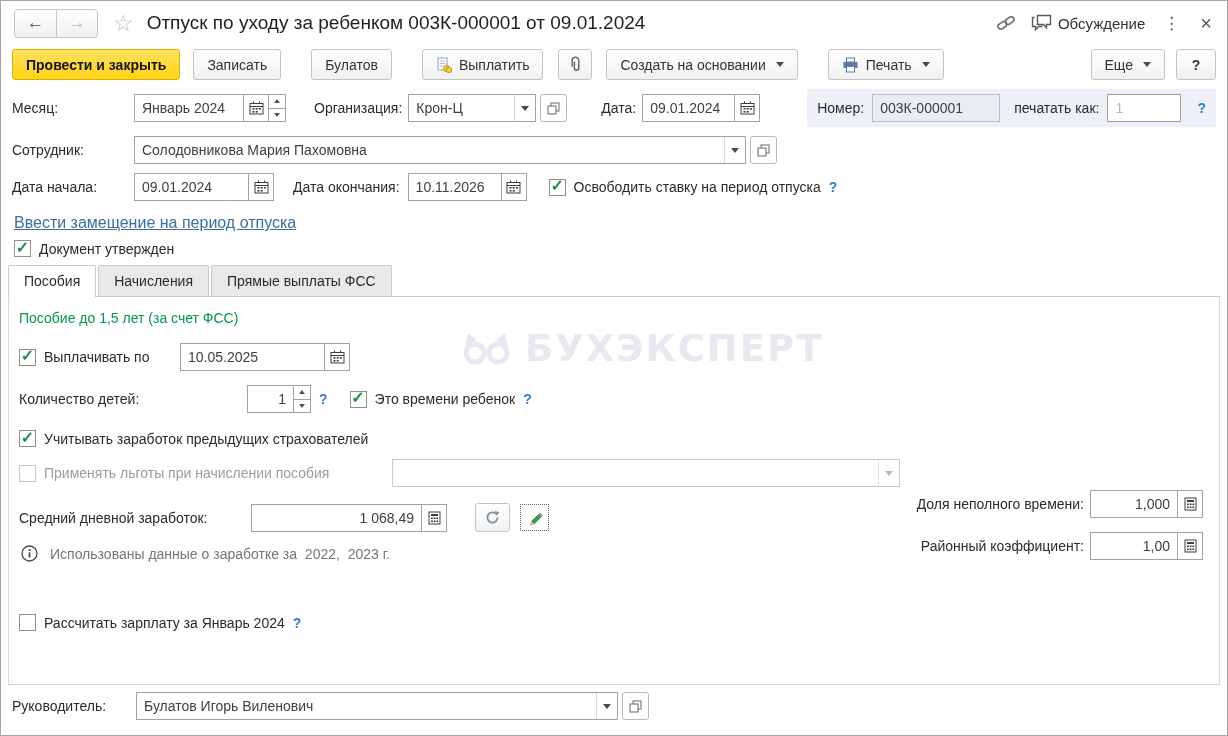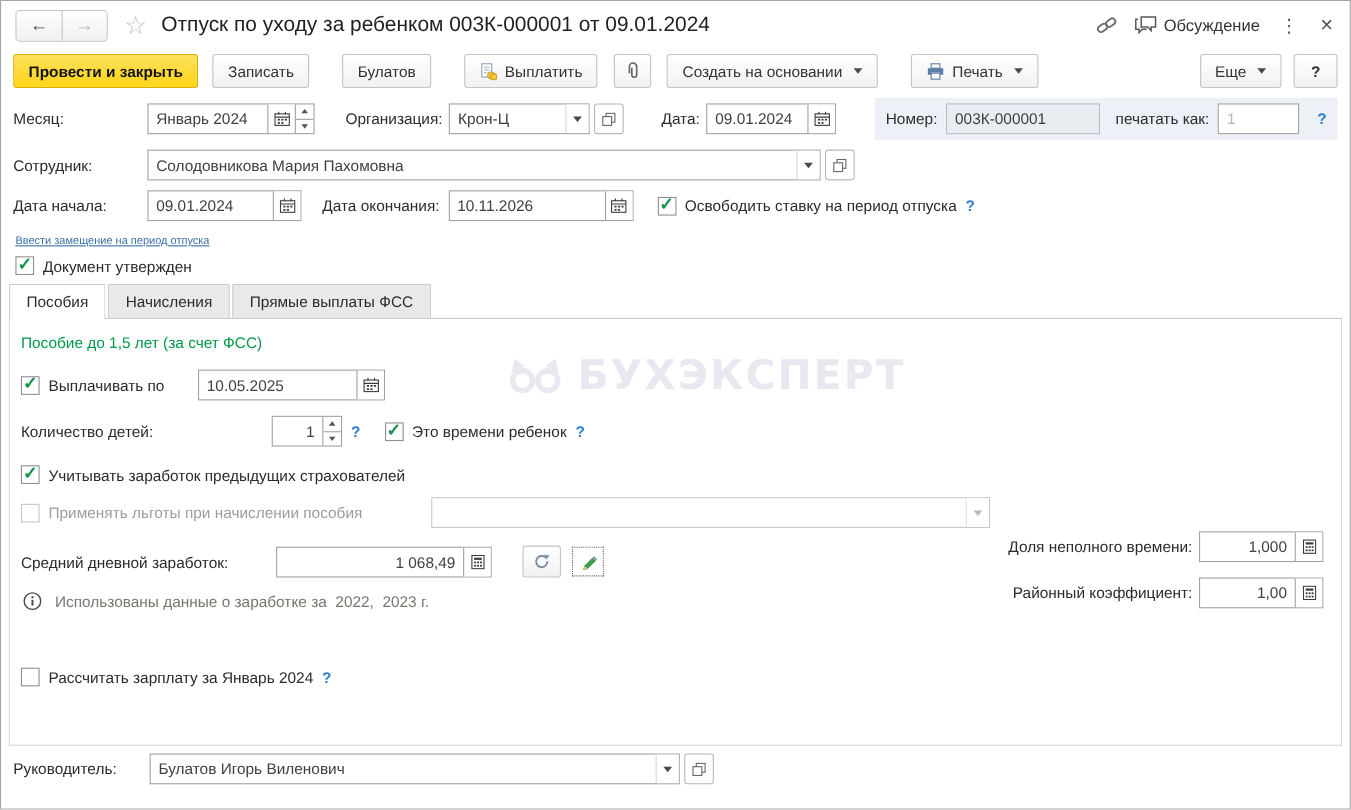--- a/index.html
+++ b/index.html
@@ -57,21 +57,21 @@
             border-bottom:4px solid #555; }
   .tri-dn { width:0; height:0; border-left:3px solid transparent; border-right:3px solid transparent;
             border-top:4px solid #555; }
   .openbtn { width:27px; height:28px; border:1px solid #b8b8b8; border-radius:3px; margin-left:4px;
              display:flex; align-items:center; justify-content:center; background:#fff; cursor:pointer; flex:none; }
   .numpanel { margin-left:auto; background:#edf1f7; display:flex; align-items:center;
               padding:5px 10px; gap:8px; }
   .field.ro { background:#e9edf2; border-color:#b9bfc8; cursor:default; }
   .placeholder { color:#b5b5b5; }
   .qm { color:#2f7ed2; font-weight:bold; font-size:14px; margin-left:8px; cursor:pointer; }
-  .link { color:#3a6ea5; text-decoration:underline; font-size:10px; cursor:pointer; display:inline-block; }
+  .link { color:#3a6ea5; text-decoration:underline; font-size:16px; cursor:pointer; display:inline-block; }
   .cb { width:17px; height:17px; border:1px solid #8f8f8f; background:#fff; flex:none;
         display:inline-flex; align-items:center; justify-content:center; cursor:pointer; }
   .cb.on::after { content:"✓"; color:#16934a; font-size:16px; font-weight:bold; margin-top:-3px; }
   .cb.dis { border-color:#c6c6c6; cursor:default; }
   .cblbl { margin-left:8px; }
   .dislbl { color:#9c9c9c; }
 
   
   .tabs { display:flex; align-items:flex-end; margin:3px 8px 0 8px; border-bottom:1px solid #c9c9c9; }
   .tab { padding:7px 15px; font-size:14px; border:1px solid #c9c9c9; border-bottom:none;
@@ -238,21 +238,21 @@
               <rect x="6.7" y="7" width="2" height="1.6"></rect>
               <rect x="9.9" y="7" width="2" height="1.6"></rect>
               <rect x="3.5" y="10" width="2" height="1.6"></rect>
               <rect x="6.7" y="10" width="2" height="1.6"></rect>
             </g>
           </svg>
       </span>
     </span>
     <span class="numpanel">
       <span class="lbl">Номер:</span>
-      <span class="field ro" style="width:140px;">
+      <span class="field ro" style="width:128px;">
         <span class="val">003К-000001</span>
       </span>
       <span class="lbl" style="margin-left:6px;">печатать как:</span>
       <span class="field" style="width:74px;">
         <span class="val placeholder">1</span>
       </span>
       <span class="qm">?</span>
     </span>
   </div>
 
@@ -290,21 +290,21 @@
               <rect x="3.5" y="7" width="2" height="1.6"></rect>
               <rect x="6.7" y="7" width="2" height="1.6"></rect>
               <rect x="9.9" y="7" width="2" height="1.6"></rect>
               <rect x="3.5" y="10" width="2" height="1.6"></rect>
               <rect x="6.7" y="10" width="2" height="1.6"></rect>
             </g>
           </svg>
       </span>
     </span>
     <span class="lbl" style="margin-left:19px;">Дата окончания:</span>
-    <span class="field" style="width:168px; margin-left:8px;">
+    <span class="field" style="width:119px; margin-left:8px;">
       <span class="val" style="flex:1;">10.11.2026</span>
       <span class="fbtn">
         <svg width="15" height="14" viewBox="0 0 15 14">
             <g fill="none" stroke="#3c3c3c">
               <rect x="1" y="2.5" width="13" height="10.5"></rect>
               <line x1="1" y1="5.5" x2="14" y2="5.5"></line>
               <line x1="4.5" y1="0.5" x2="4.5" y2="3"></line>
               <line x1="10.5" y1="0.5" x2="10.5" y2="3"></line>
             </g>
             <g fill="#3c3c3c">

